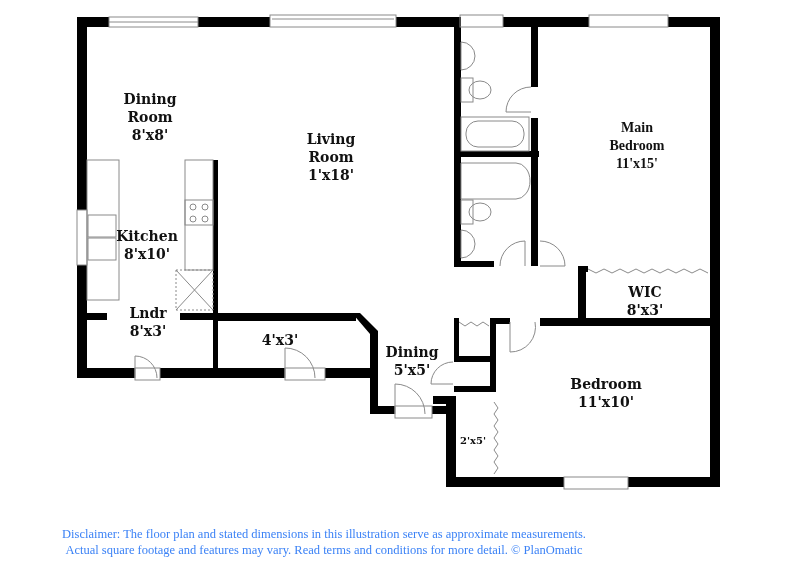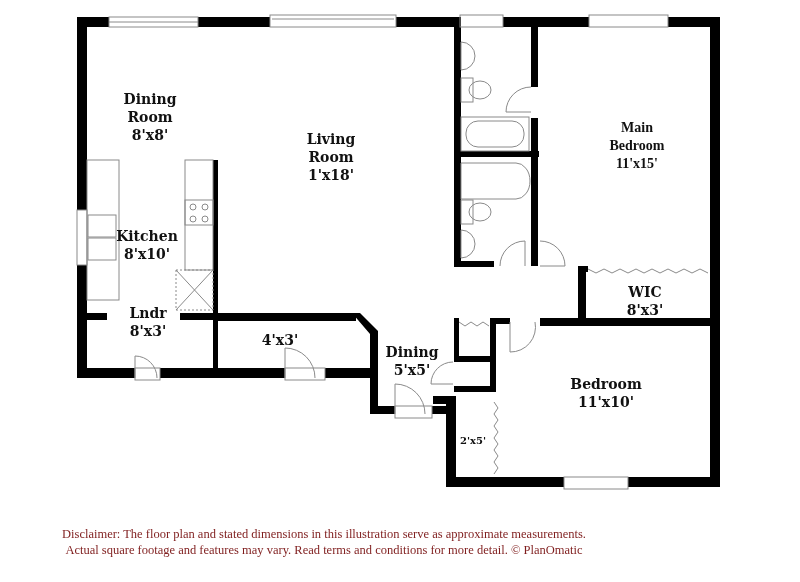--- a/index.html
+++ b/index.html
@@ -1,20 +1,20 @@
 <!DOCTYPE html>
 <html><head>
 <meta charset="utf-8">
 <style>
   html, body { margin:0; padding:0; background:#ffffff; }
   body { width:800px; height:582px; position:relative; overflow:hidden; font-family:"DejaVu Serif", serif; }
   #plan { position:absolute; left:0; top:0; }
   .label { position:absolute; text-align:center; font-family:"DejaVu Serif", serif; font-weight:bold; color:#111; line-height:18px; font-size:14px; white-space:nowrap; transform:translateX(-50%); }
   .label.small { font-size:10px; line-height:15px; }
-  .disclaimer { position:absolute; left:0; width:648px; top:526px; text-align:center; font-family:"Liberation Serif", serif; font-size:12.5px; color:#7f1d1d; line-height:16px; }
+  .disclaimer { position:absolute; left:0; width:648px; top:526px; text-align:center; font-family:"Liberation Serif", serif; font-size:12.5px; color:#3b82f6; line-height:16px; }
 </style>
 </head>
 <body>
 
 <svg id="plan" width="800" height="582" viewBox="0 0 800 582">
   <g fill="#000">
 
     <rect x="77" y="17" width="32" height="10"></rect>
     <rect x="198" y="17" width="72" height="10"></rect>
     <rect x="396" y="17" width="64" height="10"></rect>

